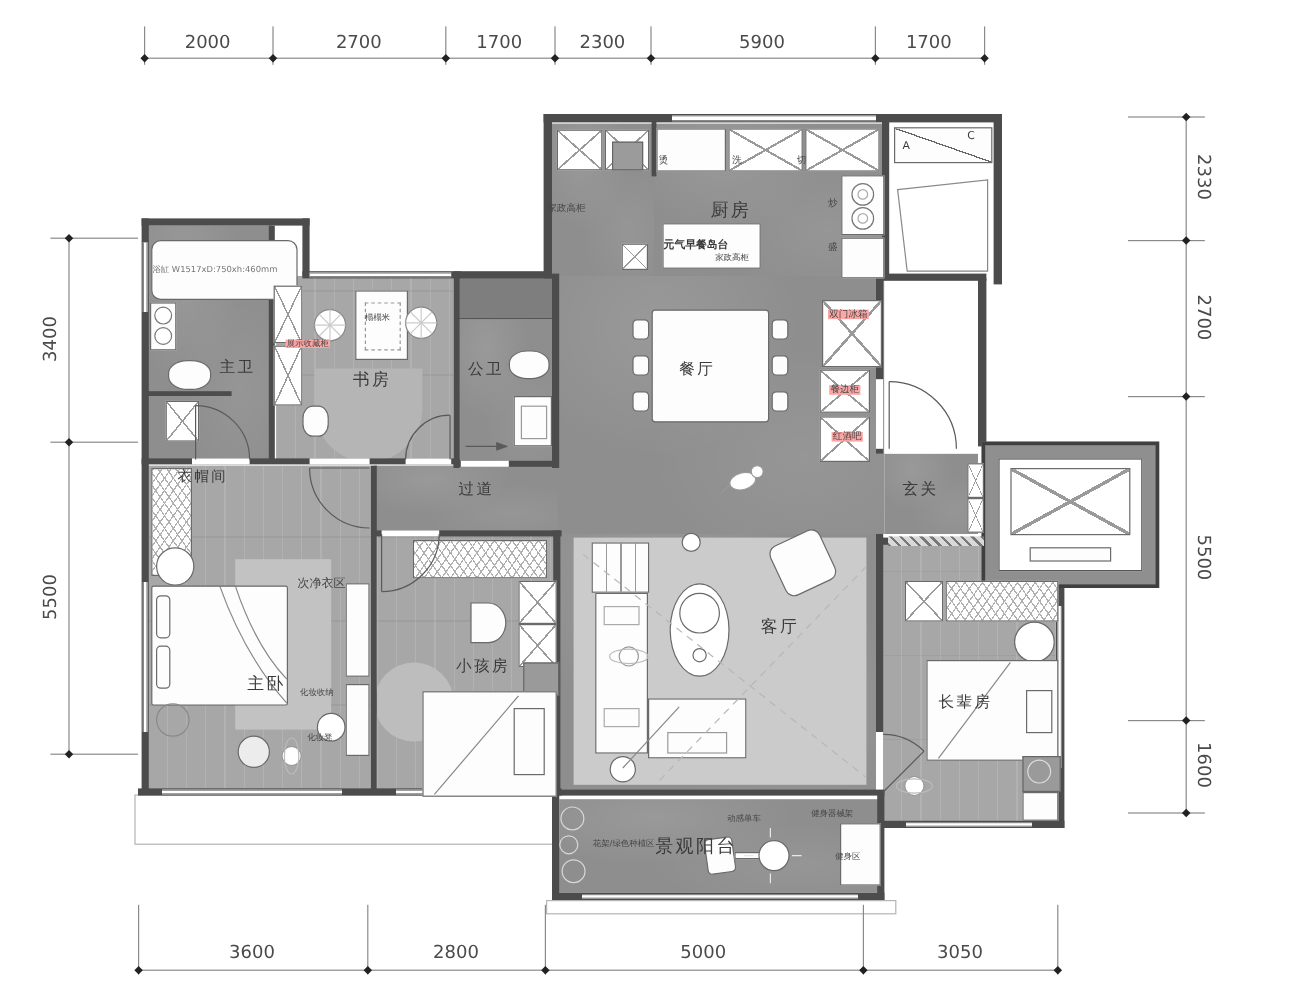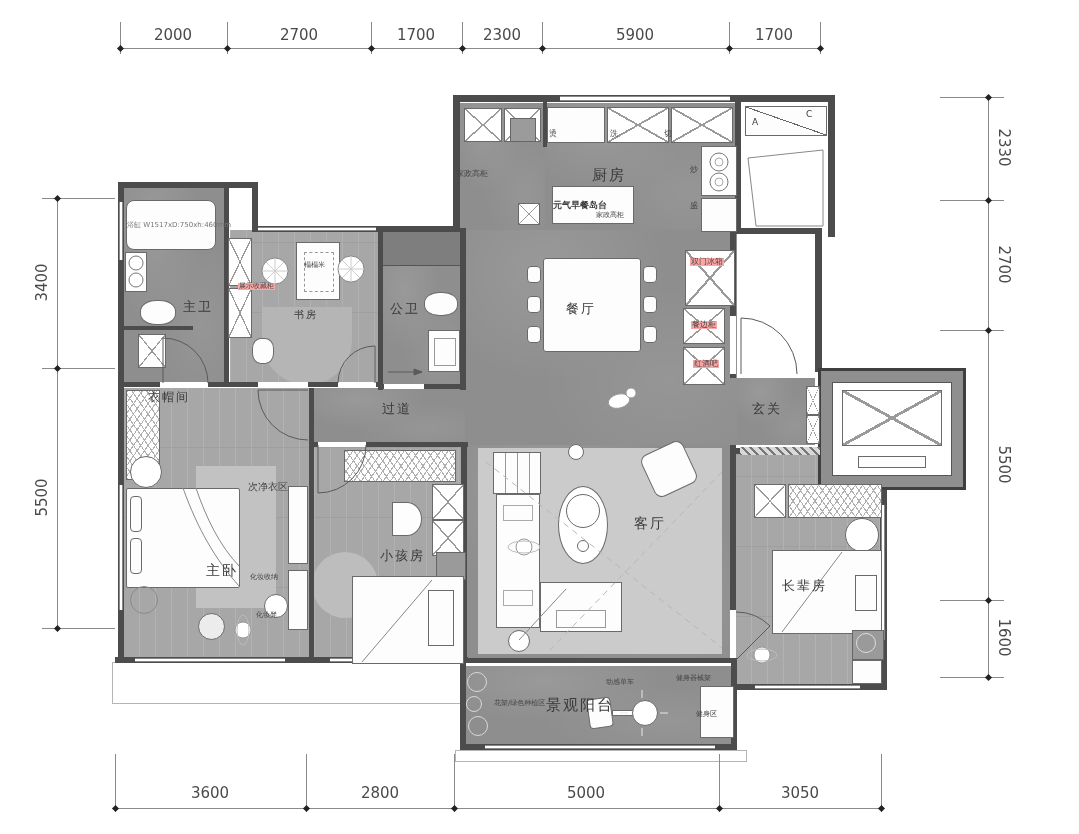--- a/index.html
+++ b/index.html
@@ -210,21 +210,21 @@
 
   <div class="xbox" style="left:806px;top:386px;width:14px;height:29px"></div>
   <div class="xbox" style="left:806px;top:415px;width:14px;height:29px"></div>
   <div class="hatch" style="left:740px;top:447px;width:80px;height:8px"></div>
   <div class="a" style="left:818px;top:368px;width:148px;height:122px;background:#8f8f8f;border:3px solid #3f3f3f;box-sizing:border-box;z-index:5"></div>
   <div class="a" style="left:832px;top:382px;width:120px;height:94px;background:#fff;border:1px solid #555;box-sizing:border-box;z-index:6"></div>
   <div class="xbox" style="left:842px;top:390px;width:100px;height:56px"></div>
   <div class="fur" style="left:858px;top:456px;width:68px;height:12px"></div>
   <div class="fur" style="left:745px;top:106px;width:82px;height:30px;background-image:linear-gradient(to top right,transparent 49%,#666 49%,#666 51%,transparent 51%)"></div>
 
-  <div class="fur ctr" style="left:126px;top:200px;width:90px;height:50px;border-radius:8px">
+  <div class="fur ctr" style="left:126px;top:200px;width:122px;height:50px;border-radius:8px">
     <span class="lbl" style="position:static;font-size:7px;color:#777">浴缸 W1517xD:750xh:460mm</span>
   </div>
   <div class="fur" style="left:125px;top:252px;width:22px;height:40px"></div>
   <div class="fur" style="left:140px;top:300px;width:36px;height:25px;border-radius:45%"></div>
   <div class="xbox" style="left:138px;top:334px;width:28px;height:34px"></div>
 
   <div class="xbox" style="left:228px;top:238px;width:24px;height:48px"></div>
   <div class="xbox" style="left:228px;top:288px;width:24px;height:50px"></div>
   <div class="fur" style="left:296px;top:242px;width:44px;height:58px"></div>
   <div class="a" style="left:304px;top:252px;width:28px;height:38px;border:1px dashed #999;z-index:6"></div>
@@ -340,21 +340,21 @@
       <circle cx="762" cy="655" r="8"></circle>
         <ellipse cx="762" cy="655" rx="15" ry="6" fill="none" stroke="#bbb"></ellipse>
     </g>
     <path d="M642,698 v-8 M642,728 v8 M628,713 h-8 M660,713 h8" stroke="#e8e8e8"></path>
   </svg>
 
   <span class="lbl room" style="left:592px;top:168px;font-size:15px">厨房</span>
   <span class="lbl room" style="left:566px;top:302px;font-size:13px">餐厅</span>
   <span class="lbl room" style="left:183px;top:300px;font-size:13px">主卫</span>
   <span class="lbl room" style="left:390px;top:302px;font-size:13px">公卫</span>
-  <span class="lbl room" style="left:294px;top:310px;font-size:10px">书房</span>
+  <span class="lbl room" style="left:294px;top:310px;font-size:14px">书房</span>
   <span class="lbl room" style="left:382px;top:402px;font-size:13px">过道</span>
   <span class="lbl room" style="left:752px;top:402px;font-size:13px">玄关</span>
   <span class="lbl room" style="left:148px;top:391px;font-size:12px">衣帽间</span>
   <span class="lbl room" style="left:206px;top:563px;font-size:14px">主卧</span>
   <span class="lbl room" style="left:380px;top:549px;font-size:13px">小孩房</span>
   <span class="lbl room" style="left:634px;top:516px;font-size:14px">客厅</span>
   <span class="lbl room" style="left:782px;top:579px;font-size:13px">长辈房</span>
   <span class="lbl room" style="left:546px;top:698px;font-size:15px">景观阳台</span>
 
   <span class="lbl tiny" style="left:456px;top:170px">家政高柜</span>

